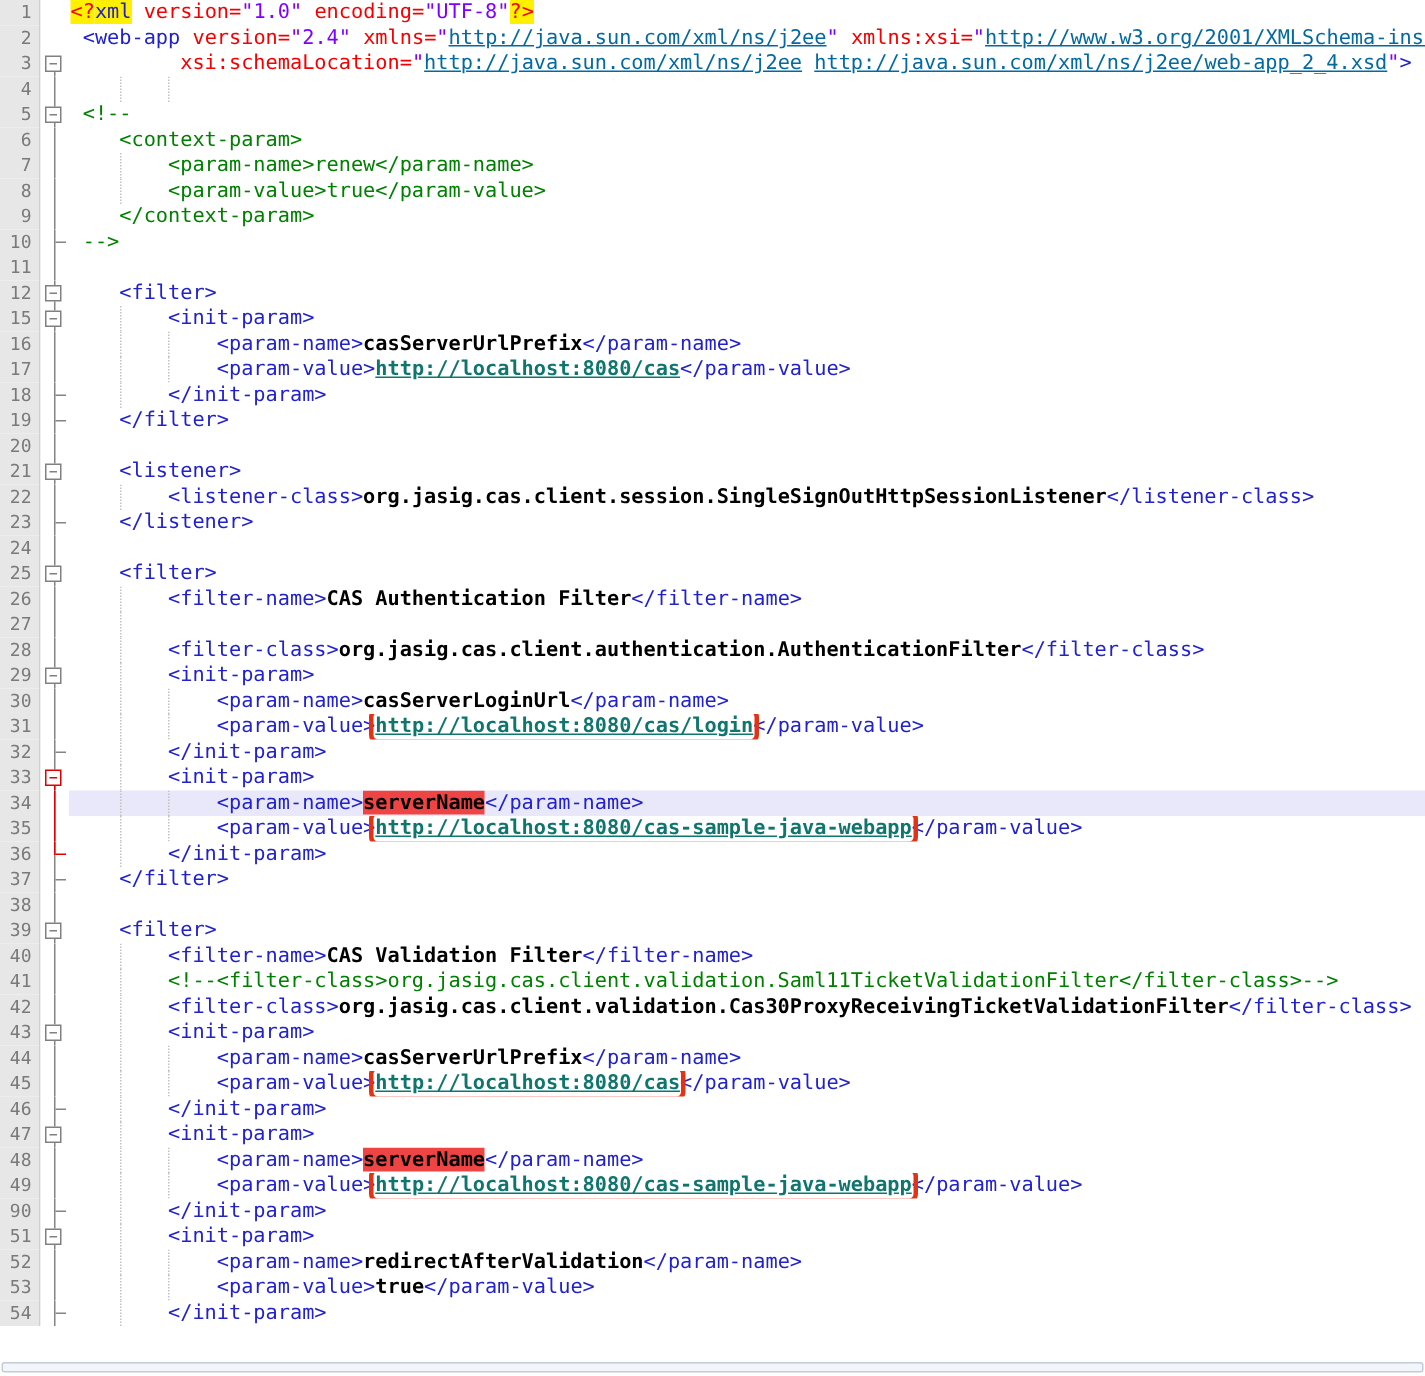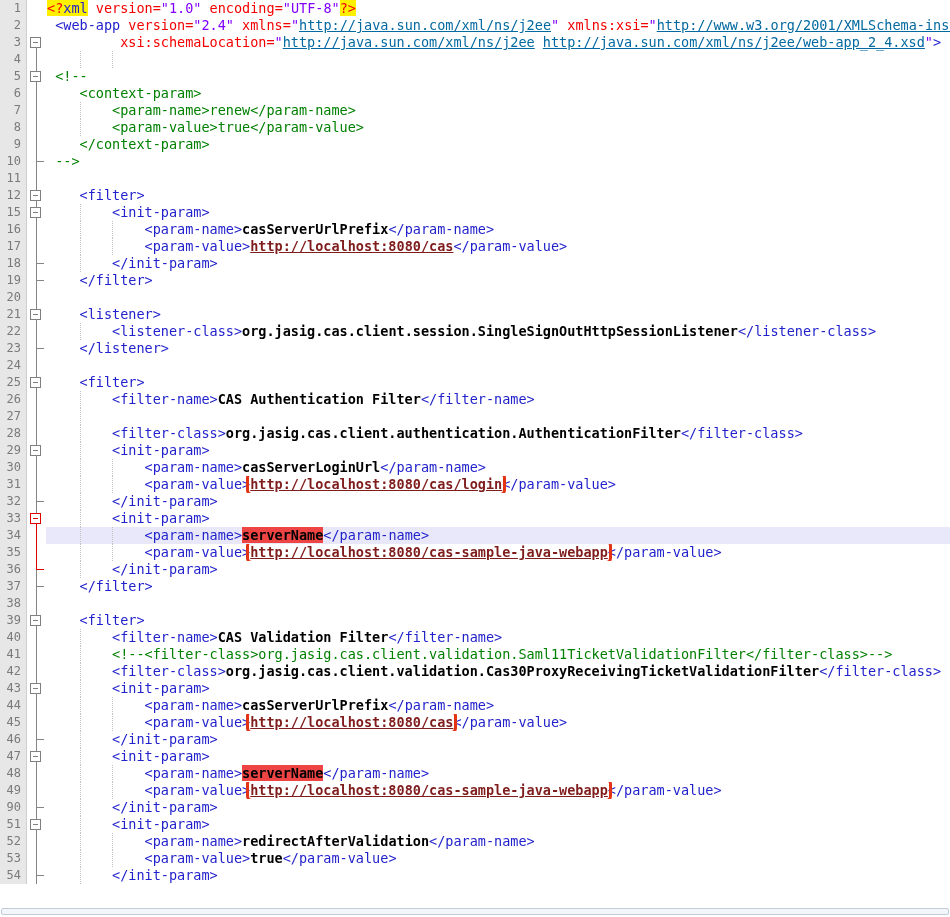--- a/index.html
+++ b/index.html
@@ -39,21 +39,21 @@
   }
   .fbox.red{border-color:#E00000;}
   .fbox.red::after{border-top-color:#E00000;}
 
   
   .g{position:absolute;top:0;bottom:0;width:0;border-left:1px dotted #C2C2C2;}
 
   
   .tag{color:#2222CC;}
   .txt{color:#000000;font-weight:bold;}
-  .lnk{color:#7f1d1d;font-weight:bold;text-decoration:underline;}
+  .lnk{color:#0f766e;font-weight:bold;text-decoration:underline;}
   .att{color:#F40000;}
   .val{color:#8000FF;}
   .vlk{color:#0369a1;text-decoration:underline;}
   .com{color:#008000;}
   .hly{background:#FFF000;}
   .hlg{background:#ef4444;margin-top:48px;}
 
   
   .rb{outline:3px solid #E23315;outline-offset:1px;border-radius:2px;}
 

